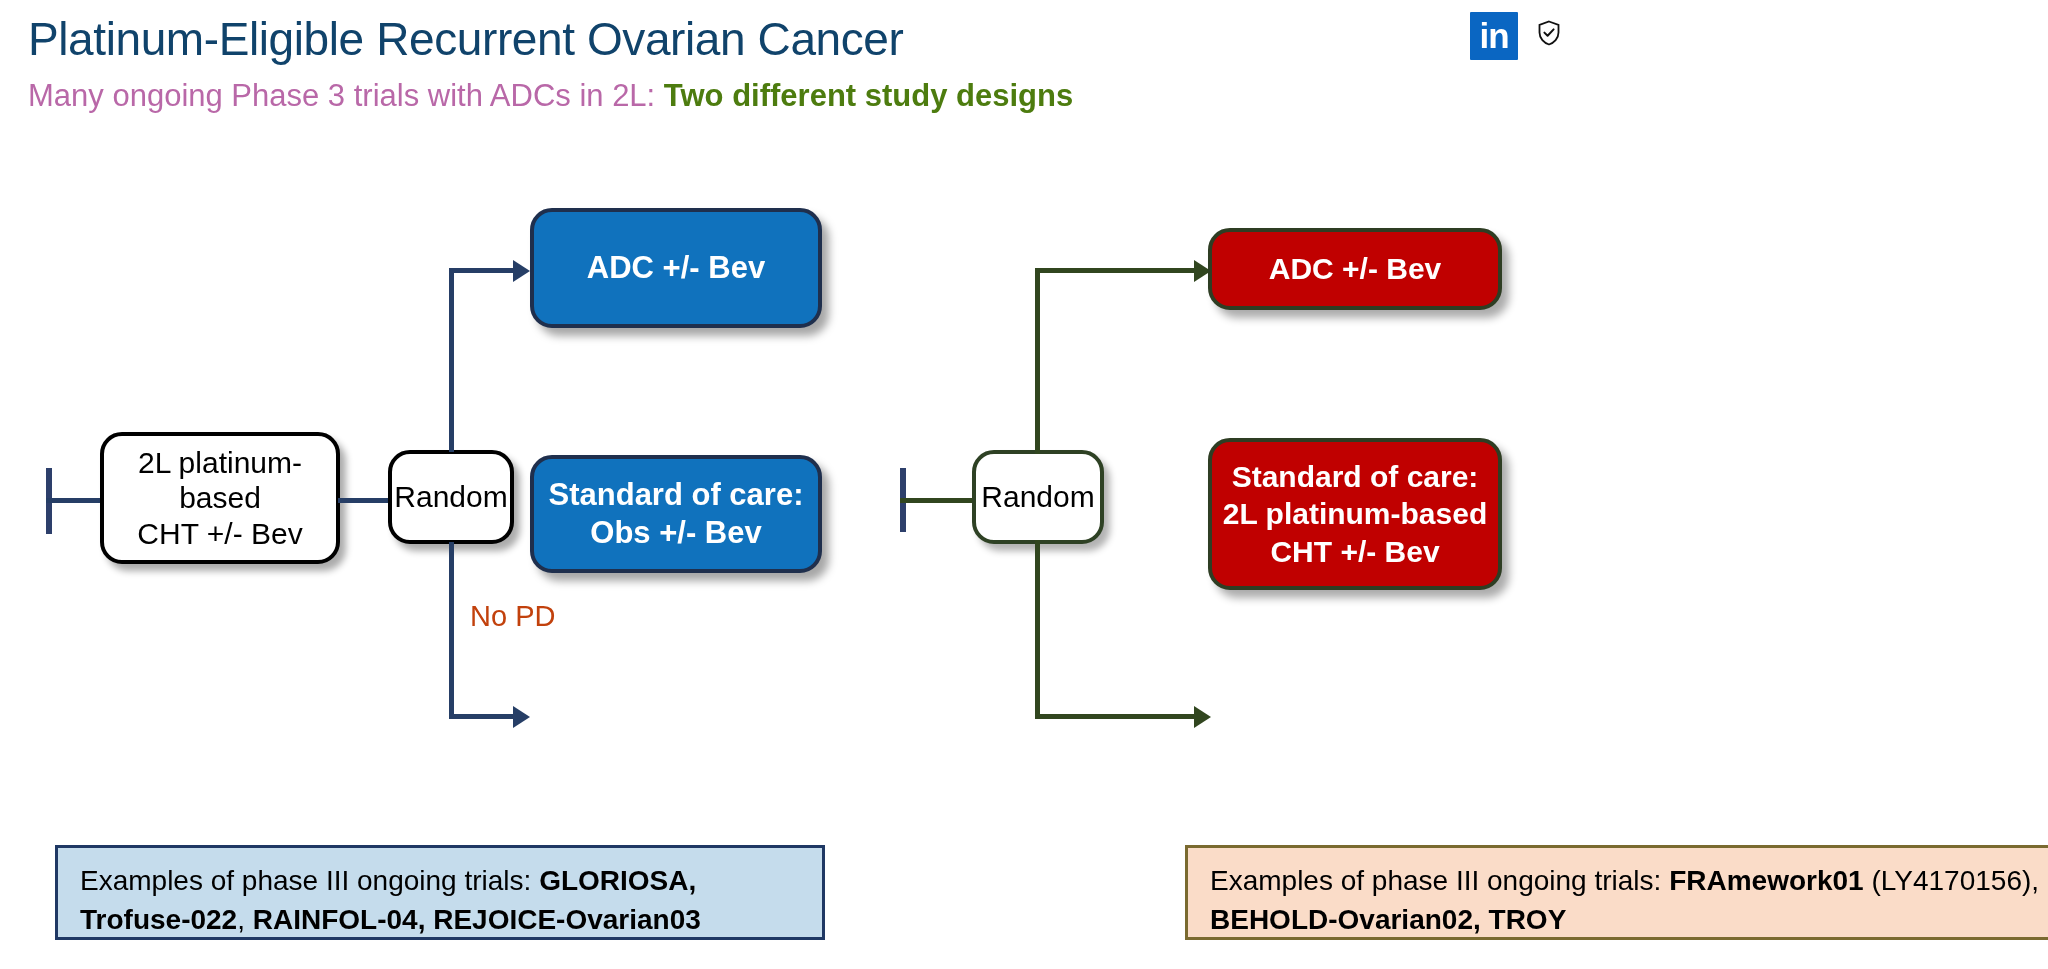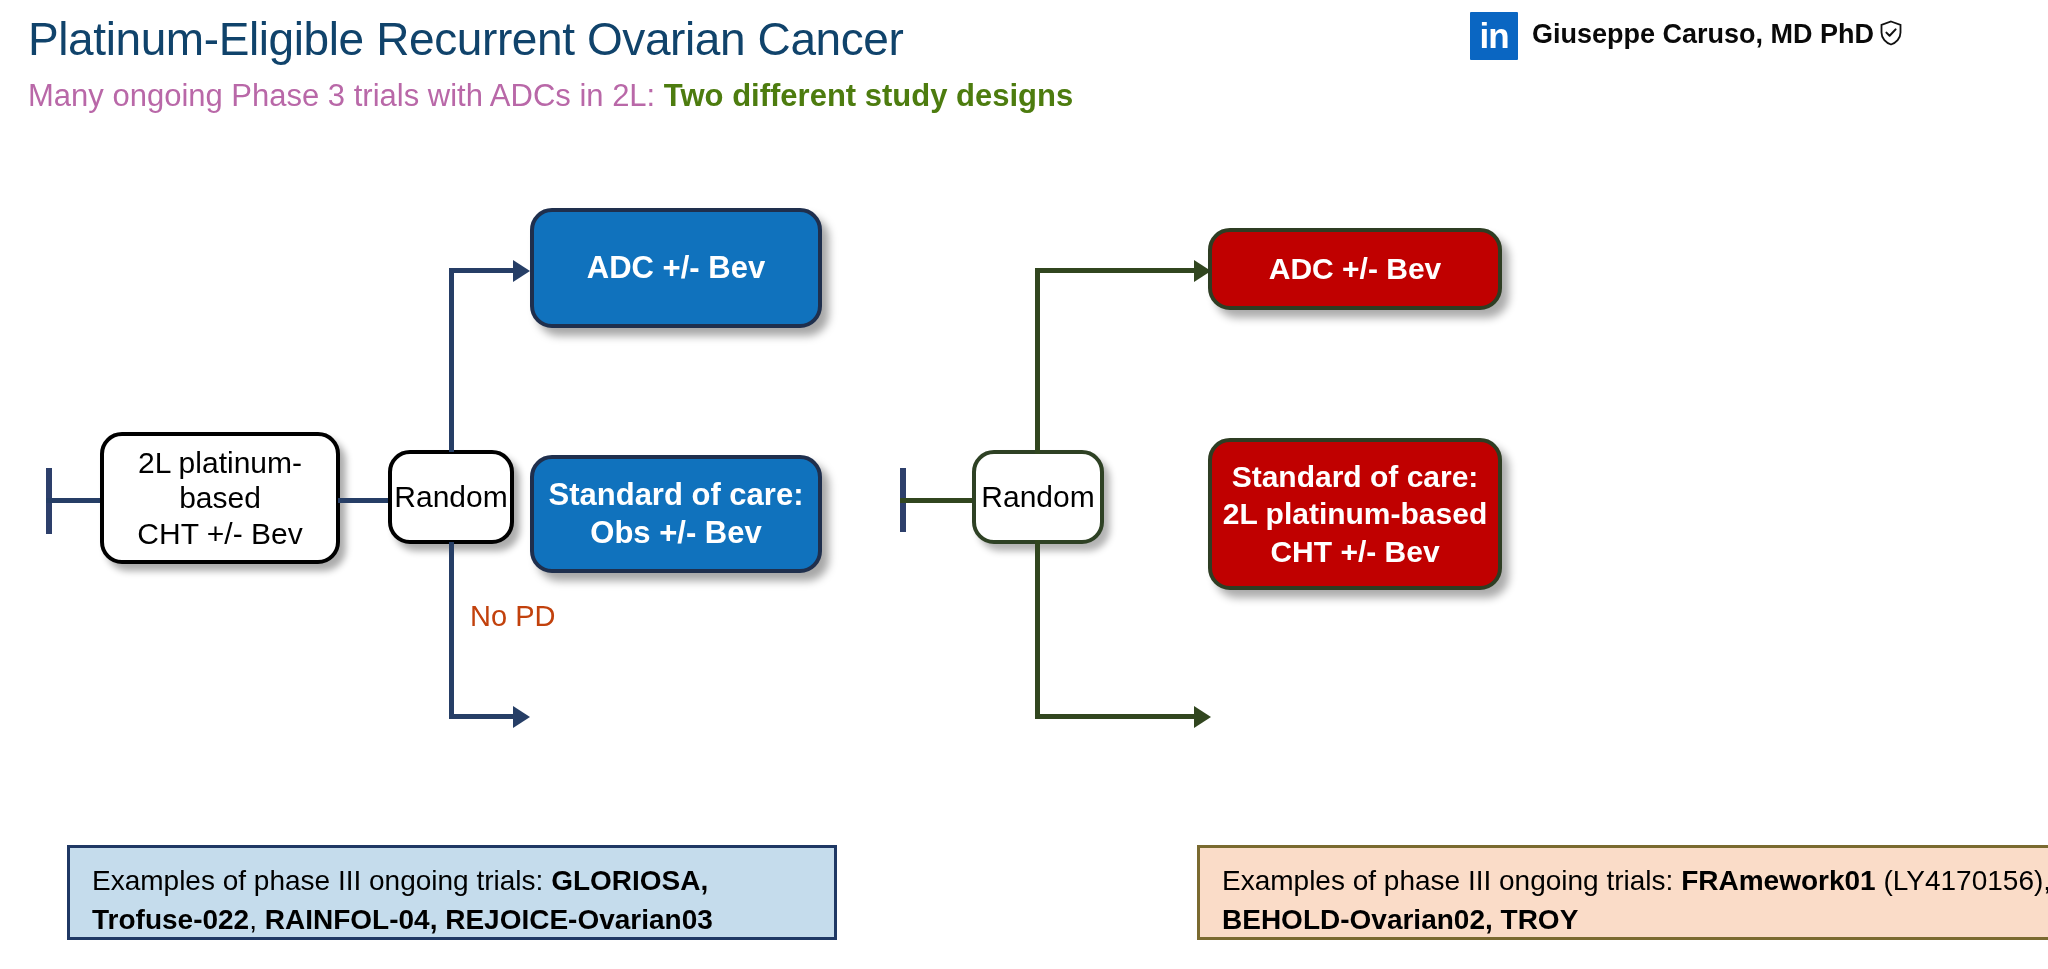--- a/index.html
+++ b/index.html
@@ -143,21 +143,20 @@
   }
 
   
   .caption {
     position: absolute;
     box-sizing: border-box;
     padding: 14px 20px 14px 22px;
     font-size: 28px;
     line-height: 1.38;
     color: #000000;
-    margin-left: 12px;
   }
   .caption b { font-weight: bold; }
   #caption-left {
     background: #c5dcec;
     border: 3px solid #1f3864;
   }
   #caption-right {
     background: #fadcc8;
     border: 3px solid #7a6a30;
   }
@@ -169,21 +168,21 @@
 
 <div id="slide-subtitle">
   <span class="sub-a">Many ongoing Phase 3 trials with ADCs in 2L: </span><span class="sub-b">Two different study designs</span>
 </div>
 
 <div id="author-badge">
   <div id="li-logo">
     <div class="li-text">in</div>
   </div>
   <div id="author-name">
-    <span>Giuseppe Caruso, MD PhD</span><span id="verified-icon"><svg width="24" height="26" viewBox="0 0 24 26">
+    <span id="verified-icon"><svg width="24" height="26" viewBox="0 0 24 26">
           <path d="M12 1.5 L21.5 5 L21.5 12.5 C21.5 18.5 17 23 12 24.5 C7 23 2.5 18.5 2.5 12.5 L2.5 5 Z" fill="none" stroke="#111" stroke-width="1.8"></path>
           <path d="M7.4 12.6 L10.6 15.8 L16.6 9.4" fill="none" stroke="#111" stroke-width="2" stroke-linecap="round" stroke-linejoin="round"></path>
         </svg></span>
   </div>
 </div>
 
 <div class="line tick-navy" style="left:46px; top:468px; height:66px;"></div>
 <div class="line line-h-navy" style="left:46px; top:498px; width:70px;"></div>
 
 <div class="node node-white" style="left:100px; top:432px; width:240px; height:132px;">

